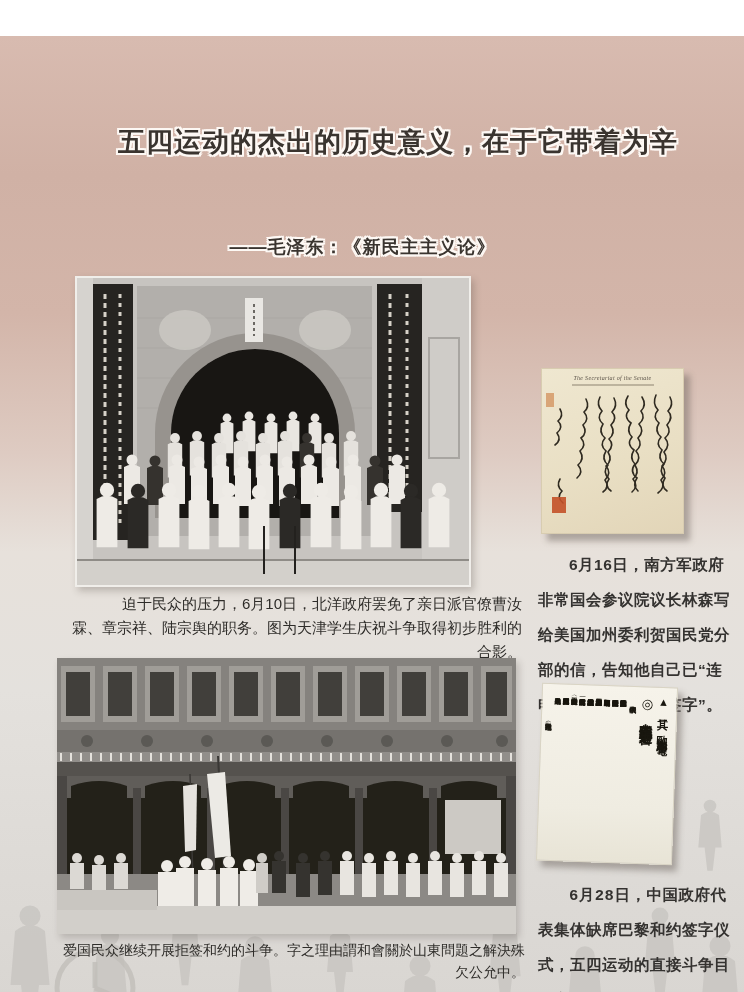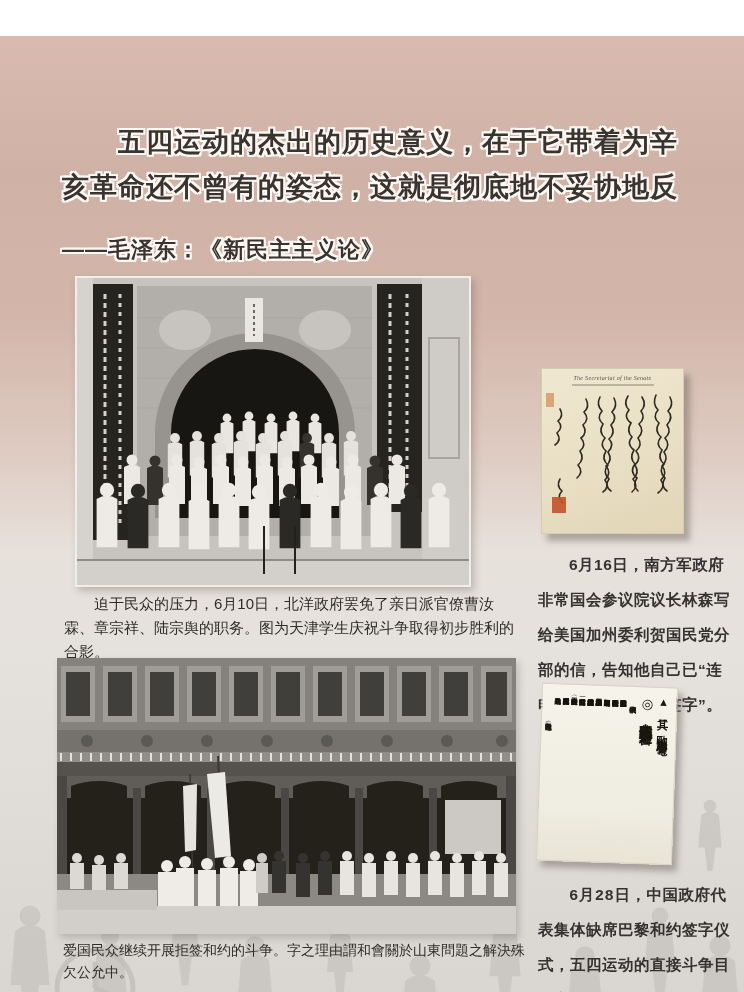--- a/index.html
+++ b/index.html
@@ -13,30 +13,30 @@
   
   #watermark{left:0;top:0;width:744px;height:992px;pointer-events:none;}
   
   .quote{
     left:62px;top:84px;width:618px;
     font-size:27px;line-height:45px;font-weight:bold;color:#3a342f;letter-spacing:1px;
     text-shadow:-2px -2px 0 #fdf8f4,2px -2px 0 #fdf8f4,-2px 2px 0 #fdf8f4,2px 2px 0 #fdf8f4,0 -2px 0 #fdf8f4,0 2px 0 #fdf8f4,-2px 0 0 #fdf8f4,2px 0 0 #fdf8f4;
   }
   .quote .q-line{display:block;white-space:nowrap;}
   .attribution{
-    left:62px;top:199px;width:601px;text-align:left;
-    font-size:22px;font-weight:bold;color:#3a342f;letter-spacing:1px;
+    left:62px;top:199px;width:601px;text-align:center;
+    font-size:18px;font-weight:bold;color:#3a342f;letter-spacing:1px;
     text-shadow:-2px -2px 0 #fdf8f4,2px -2px 0 #fdf8f4,-2px 2px 0 #fdf8f4,2px 2px 0 #fdf8f4,0 -2px 0 #fdf8f4,0 2px 0 #fdf8f4,-2px 0 0 #fdf8f4,2px 0 0 #fdf8f4;
   }
   
   .photo1{left:75px;top:240px;width:392px;height:307px;background:#c9c7c3;
     border:2px solid #f0eeea;box-shadow:3px 4px 7px rgba(60,50,45,.25);}
   .photo2{left:57px;top:622px;width:459px;height:276px;background:#b9b6b2;
     box-shadow:3px 4px 7px rgba(60,50,45,.22);}
-  .caption{color:#2e2c29;font-size:15px;line-height:24px;}
+  .caption{color:#2e2c29;font-size:15px;line-height:24px;text-align:right;}
   .caption1{left:64px;top:556px;width:458px;text-indent:2em;}
   .caption2{left:63px;top:903px;width:462px;font-size:14px;line-height:22px;}
   
   .letter{
     left:541px;top:332px;width:143px;height:166px;
     background:linear-gradient(160deg,#efe7d0 0%,#e9dfc4 55%,#e2d5b8 100%);
     box-shadow:6px 7px 6px rgba(105,96,88,.45);border:1px solid #d8ccb0;box-sizing:border-box;
   }
   .letterhead{position:absolute;left:0;top:6px;width:100%;text-align:center;
     font-family:"Liberation Serif","DejaVu Serif",serif;font-style:italic;
@@ -87,21 +87,20 @@
     </g>
     <g stroke="#c1beba" stroke-width="5" fill="none" opacity="0.8">
       <circle cx="95" cy="952" r="38"></circle>
       <line x1="95" y1="952" x2="95" y2="926"></line>
       <line x1="95" y1="952" x2="114" y2="960"></line>
     </g>
   </svg>
 
   <div class="abs quote">
     <span class="q-line">　　五四运动的杰出的历史意义，在于它带着为辛</span>
-    <span class="q-line">亥革命还不曾有的姿态，这就是彻底地不妥协地反</span>
   </div>
   <div class="abs attribution">——毛泽东：《新民主主义论》</div>
 
   <div class="abs photo1">
     <svg width="100%" height="100%" viewBox="0 0 392 307" xmlns="http://www.w3.org/2000/svg">
       <defs>
         <g id="pfig">
           <circle cx="0" cy="0" r="5.5"></circle>
           <path d="M-8,7 Q0,2 8,7 L8,44 L-8,44 Z"></path>
         </g>

